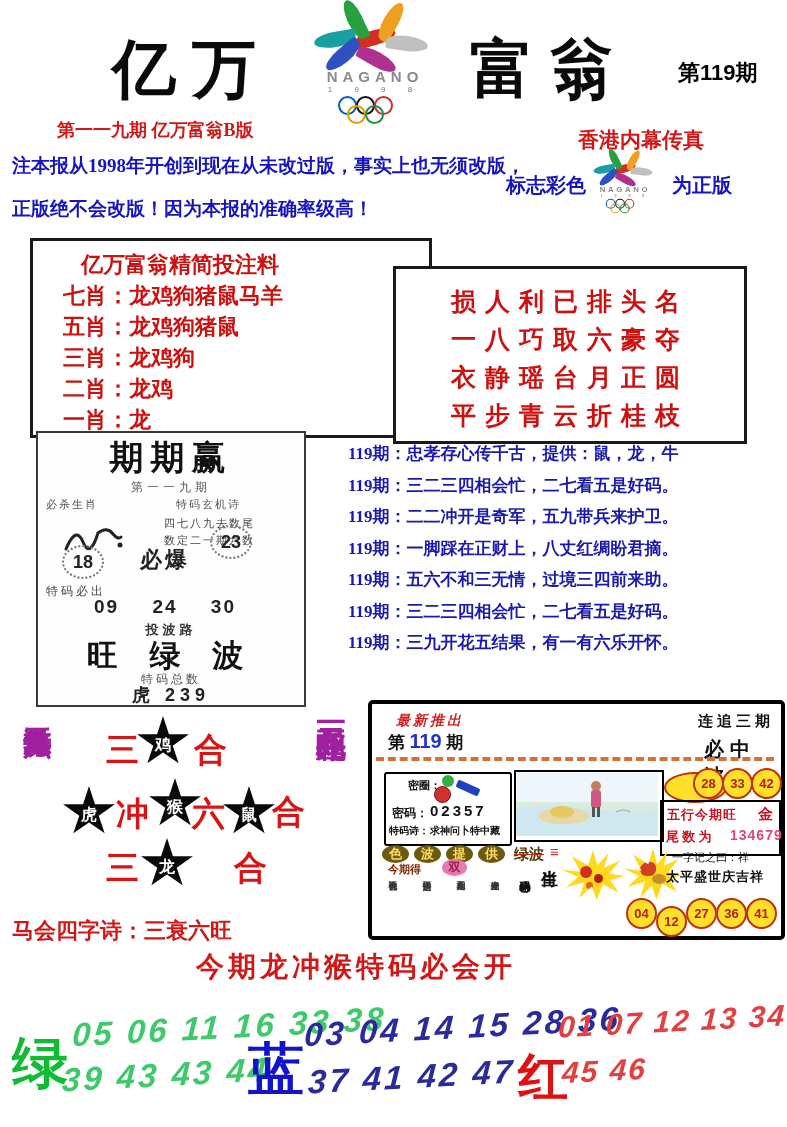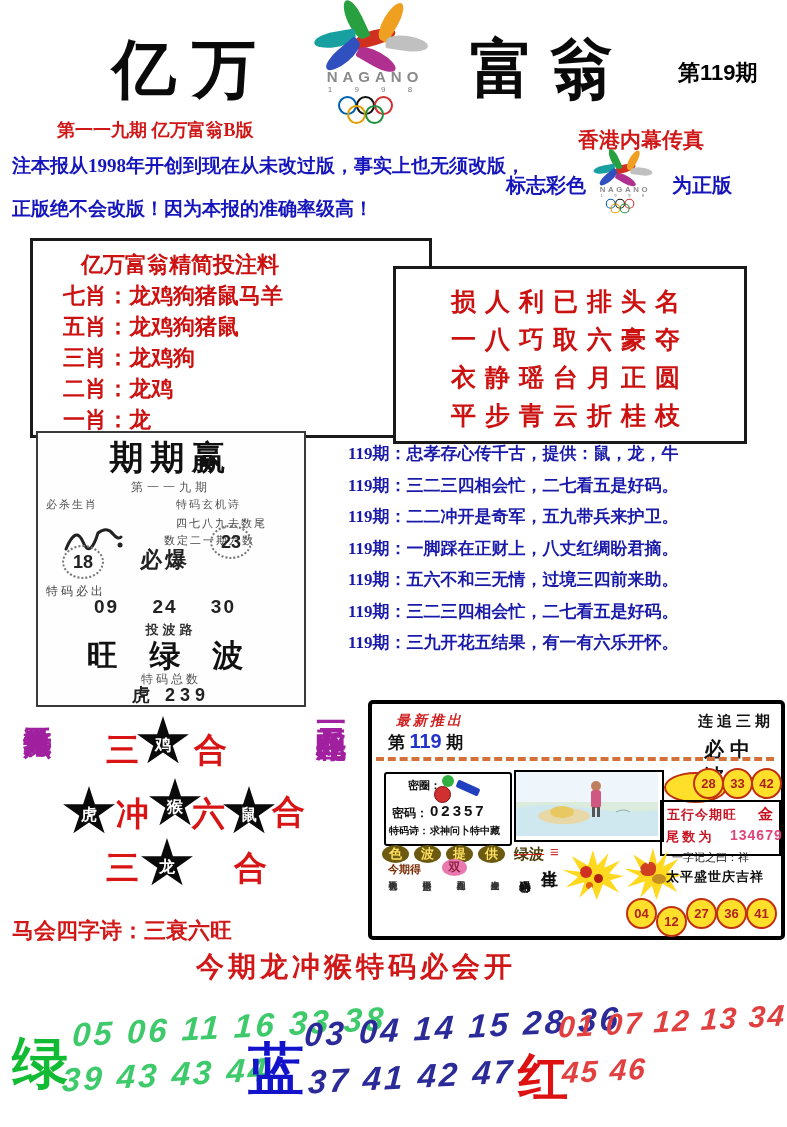--- a/index.html
+++ b/index.html
@@ -121,21 +121,21 @@
 
   <div class="abs paper" style="left:36px;top:431px;width:266px;height:272px;">
     <div class="abs serif" style="left:0;top:2px;width:100%;text-align:center;font-size:34px;font-weight:900;letter-spacing:7px;color:#111;">期期赢</div>
     <div class="abs" style="left:0;top:46px;width:100%;text-align:center;font-size:12px;color:#555;letter-spacing:4px;">第一一九期</div>
     <div class="abs" style="left:8px;top:64px;font-size:11px;color:#555;letter-spacing:2px;">必杀生肖</div>
     <svg class="abs" style="left:20px;top:84px;" width="70" height="42">
       <path d="M8 32 q10 -24 17 -7 t15 -9 q9 -7 15 1 q5 6 8 3" stroke="#222" stroke-width="3" fill="none" stroke-linecap="round"></path>
       <circle cx="62" cy="28" r="2.5" fill="#222"></circle>
     </svg>
     <div class="abs" style="left:138px;top:64px;font-size:11px;color:#555;letter-spacing:2px;">特码玄机诗</div>
-    <div class="abs" style="left:126px;top:83px;font-size:11px;color:#444;letter-spacing:2px;margin-left:12px;">四七八九去数尾</div>
+    <div class="abs" style="left:126px;top:83px;font-size:11px;color:#444;letter-spacing:2px;">四七八九去数尾</div>
     <div class="abs" style="left:126px;top:100px;font-size:11px;color:#444;letter-spacing:2px;">数定二一期六数</div>
     <span class="abs ring-num" style="left:24px;top:112px;">18</span>
     <div class="abs serif" style="left:102px;top:112px;font-size:22px;font-weight:900;color:#222;letter-spacing:3px;">必爆</div>
     <span class="abs ring-num" style="left:172px;top:92px;">23</span>
     <div class="abs" style="left:8px;top:150px;font-size:12px;color:#444;letter-spacing:3px;">特码必出</div>
     <div class="abs" style="left:56px;top:163px;font-size:19px;font-weight:bold;color:#222;word-spacing:26px;letter-spacing:2px;">09  24  30</div>
     <div class="abs" style="left:0;top:188px;width:100%;text-align:center;font-size:13px;color:#333;letter-spacing:4px;font-weight:bold;">投波路</div>
     <div class="abs serif" style="left:0;top:202px;width:100%;text-align:center;font-size:31px;font-weight:900;color:#111;letter-spacing:12px;">旺 绿 波</div>
     <div class="abs" style="left:0;top:238px;width:100%;text-align:center;font-size:12px;color:#555;letter-spacing:3px;">特码总数</div>
     <div class="abs" style="left:0;top:250px;width:100%;text-align:center;font-size:18px;font-weight:bold;color:#222;letter-spacing:5px;">虎 239</div>

